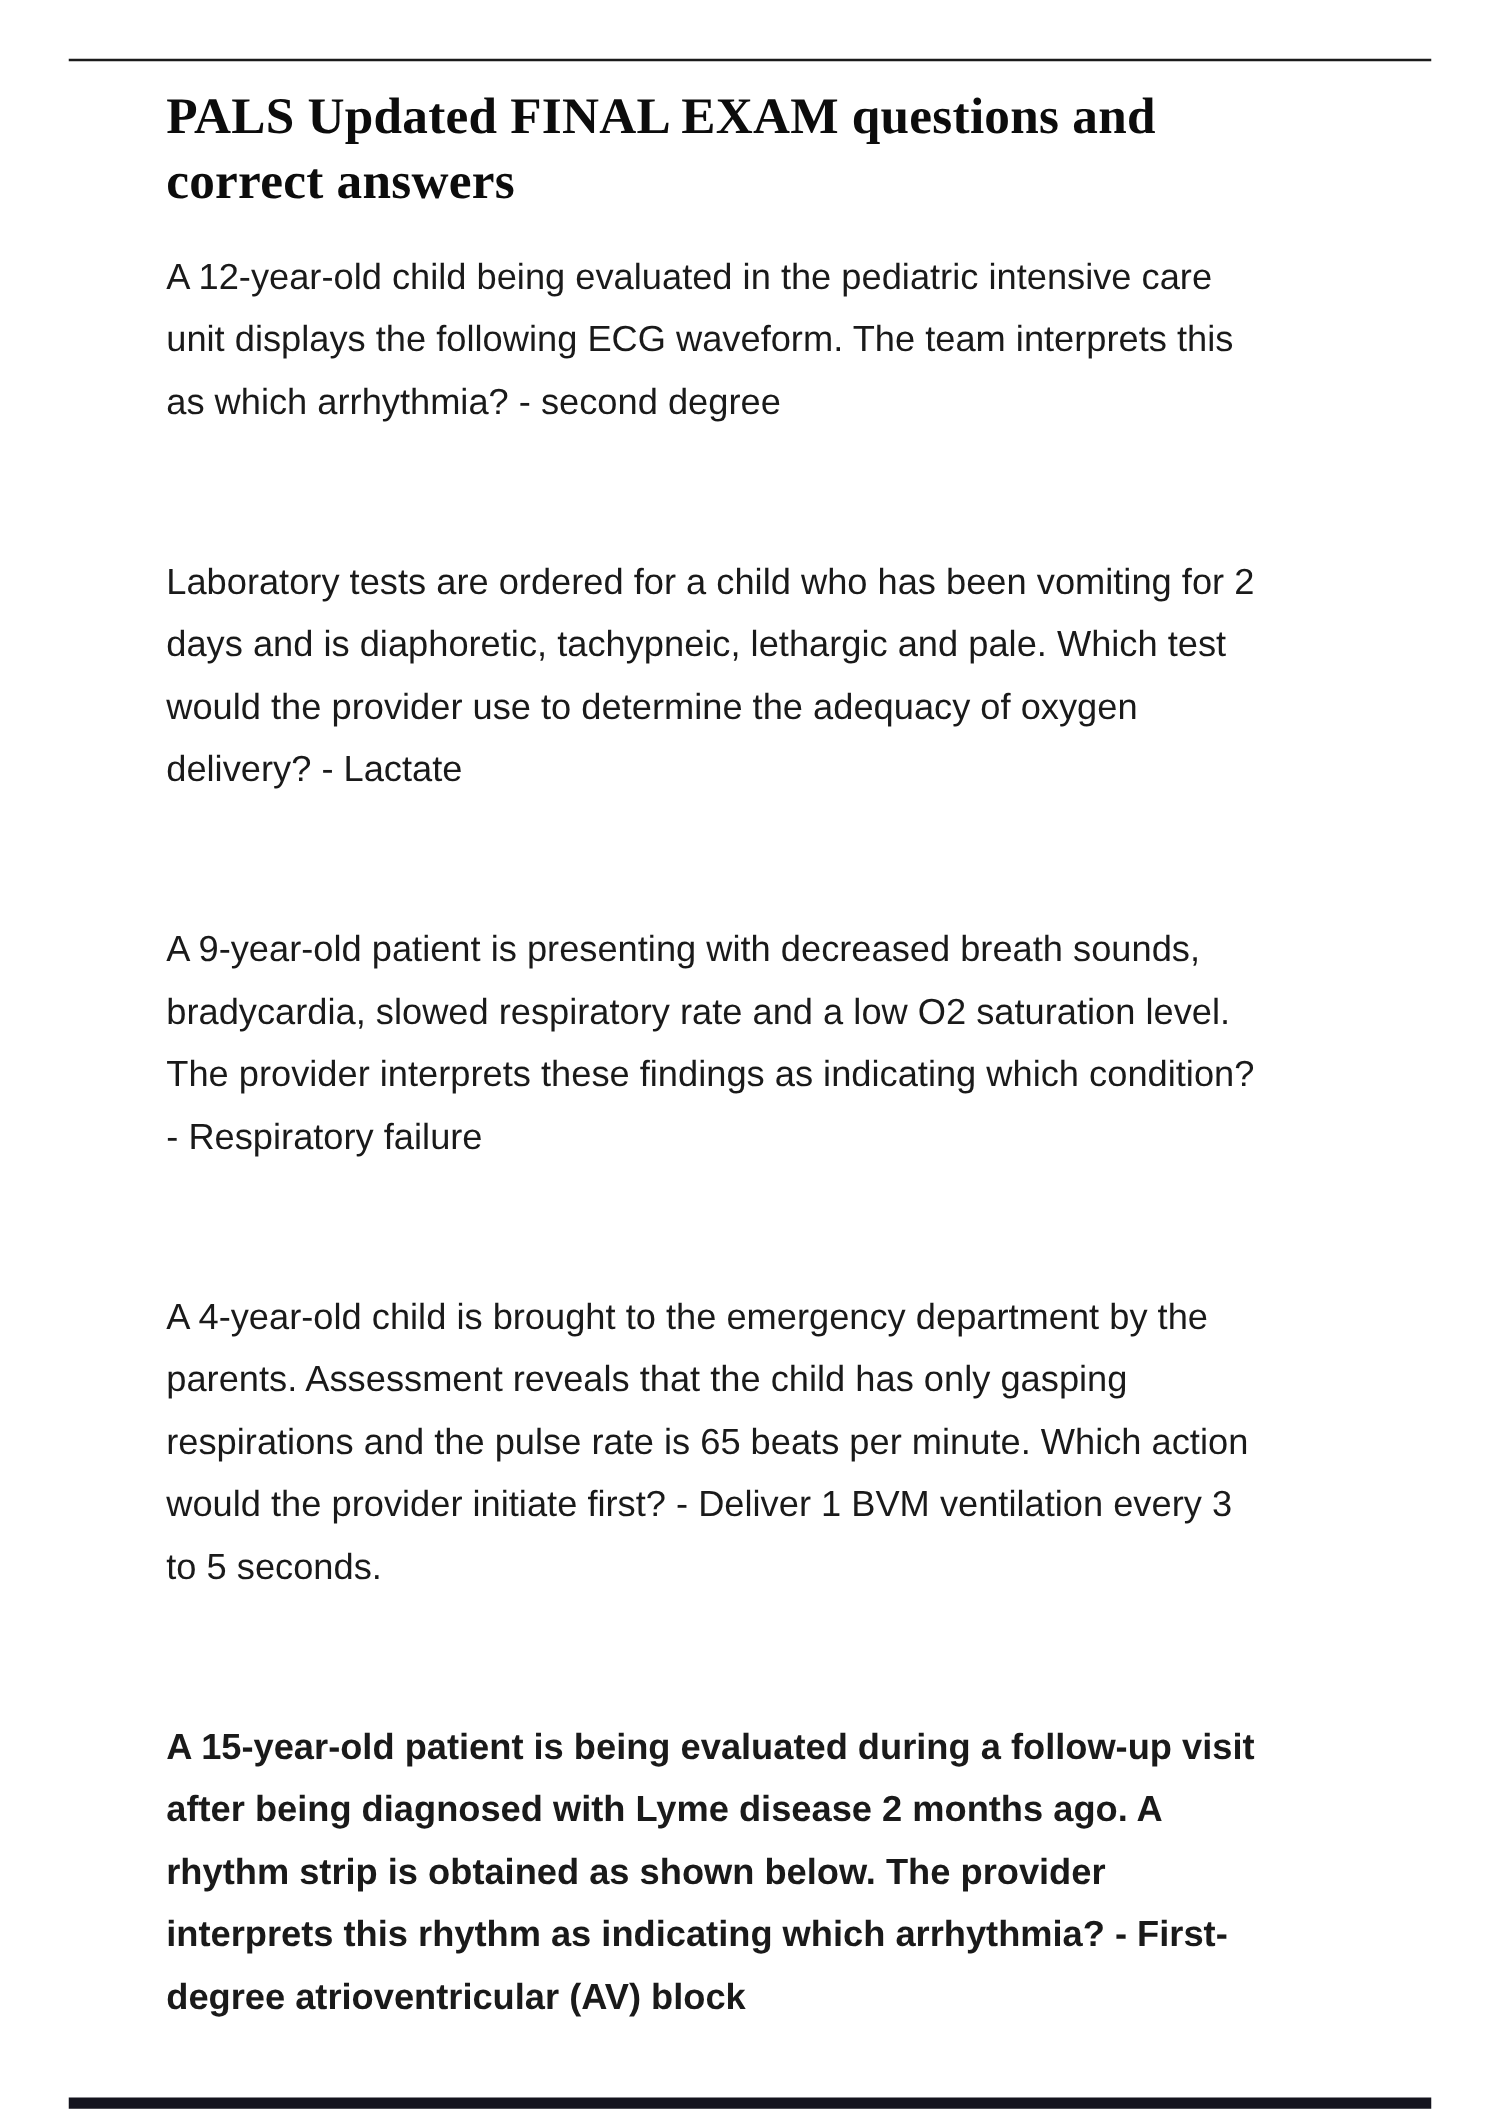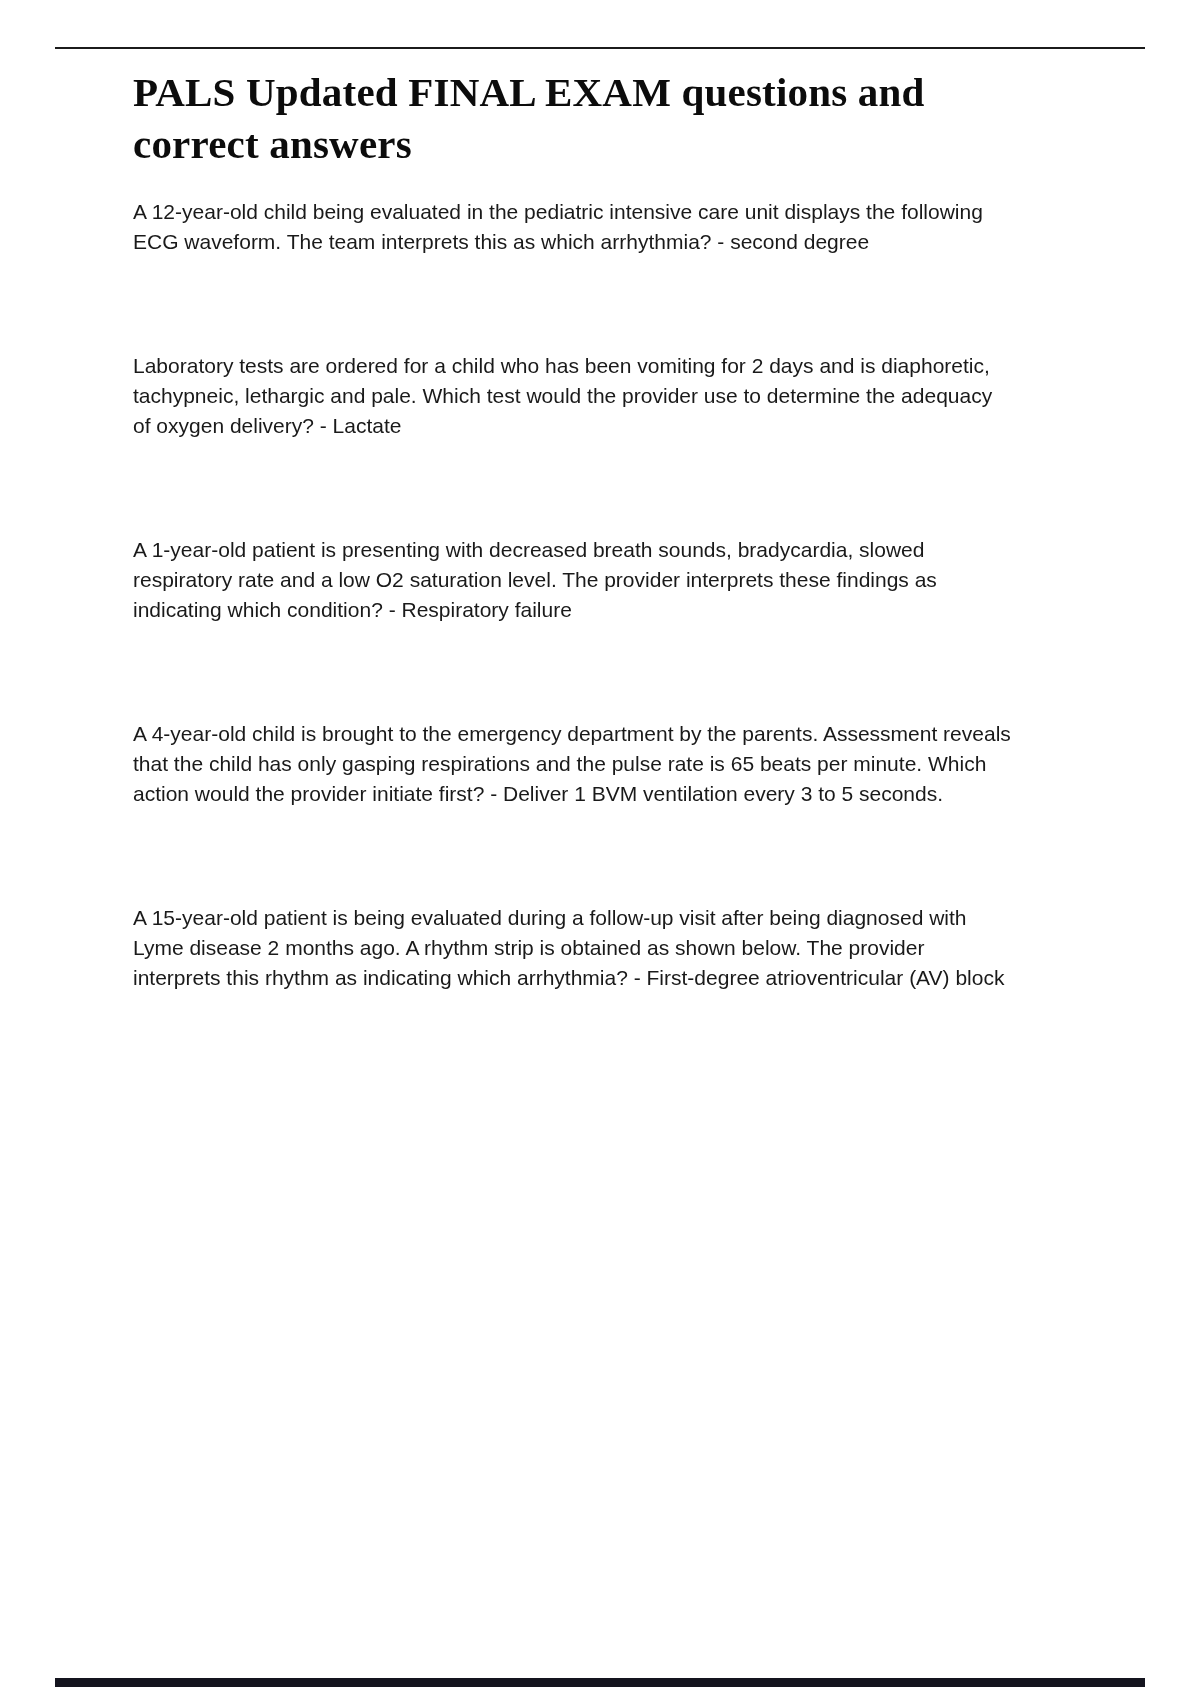--- a/index.html
+++ b/index.html
@@ -33,27 +33,28 @@
     .doc-title {
       font-family: "Liberation Serif", serif;
       font-weight: 700;
       font-size: 41px;
       line-height: 1.28;
       margin: 0 0 26px 0;
       color: #0c0c0c;
       letter-spacing: 0.2px;
     }
     .question {
-      font-size: 21px;
-      line-height: 30px;
+      font-size: 29px;
+      line-height: 50px;
       margin: 0 0 94px 0;
       color: #1a1a1a;
     }
     .question:last-child {
       margin-bottom: 0;
+      font-weight: bold;
     }
     .bottom-bar {
       position: absolute;
       left: 55px;
       width: 1090px;
       bottom: 13px;
       height: 9px;
       background: #14141e;
     }
   </style>
@@ -64,21 +65,21 @@
 
   <div class="top-rule"></div>
 
   <div class="content">
     <h1 class="doc-title">PALS Updated FINAL EXAM questions and correct answers</h1>
 
     <p class="question">A 12-year-old child being evaluated in the pediatric intensive care unit displays the following ECG waveform. The team interprets this as which arrhythmia? - second degree</p>
 
     <p class="question">Laboratory tests are ordered for a child who has been vomiting for 2 days and is diaphoretic, tachypneic, lethargic and pale. Which test would the provider use to determine the adequacy of oxygen delivery? - Lactate</p>
 
-    <p class="question">A 1-year-old patient is presenting with decreased breath sounds, bradycardia, slowed respiratory rate and a low O2 saturation level. The provider interprets these findings as indicating which condition? - Respiratory failure</p>
+    <p class="question">A 9-year-old patient is presenting with decreased breath sounds, bradycardia, slowed respiratory rate and a low O2 saturation level. The provider interprets these findings as indicating which condition? - Respiratory failure</p>
 
     <p class="question">A 4-year-old child is brought to the emergency department by the parents. Assessment reveals that the child has only gasping respirations and the pulse rate is 65 beats per minute. Which action would the provider initiate first? - Deliver 1 BVM ventilation every 3 to 5 seconds.</p>
 
     <p class="question">A 15-year-old patient is being evaluated during a follow-up visit after being diagnosed with Lyme disease 2 months ago. A rhythm strip is obtained as shown below. The provider interprets this rhythm as indicating which arrhythmia? - First-degree atrioventricular (AV) block</p>
   </div>
 
   <div class="bottom-bar"></div>
 
 </div>
 

